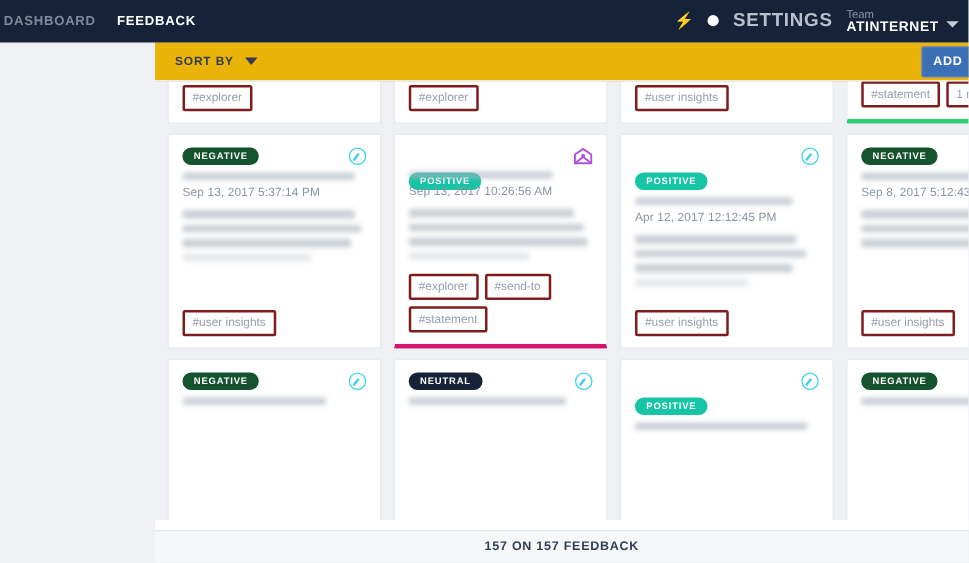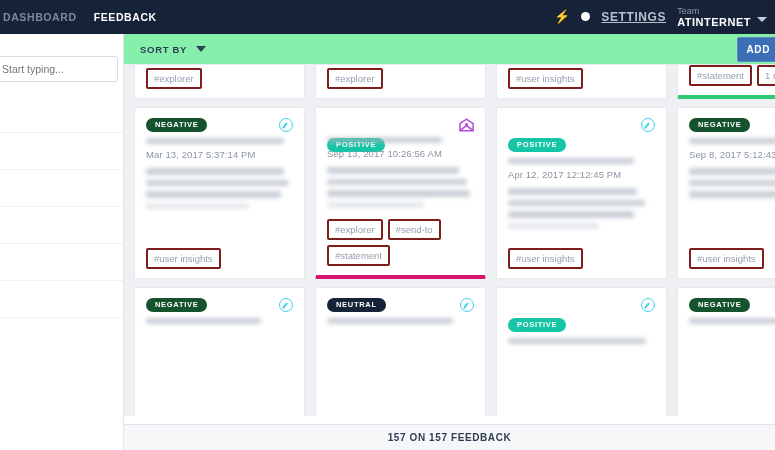--- a/index.html
+++ b/index.html
@@ -20,22 +20,22 @@
   .nav-left { display: flex; align-items: center; gap: 17px; padding-left: 3px; }
   .nav-link {
     font-size: 10.5px; letter-spacing: 0.6px; font-weight: 700;
     color: #7d8a9c; text-transform: uppercase; cursor: pointer; white-space: nowrap; text-align: right;
   }
   .nav-link.active { color: #ffffff; }
   .nav-right { margin-left: auto; display: flex; align-items: center; gap: 11px; padding-right: 8px; }
   .bolt-icon { color: #cfd6e0; font-size: 13px; line-height: 1; }
   .dot-icon { width: 9px; height: 9px; border-radius: 50%; background: #ffffff; display: inline-block; }
   .settings-link {
-    font-size: 12px; letter-spacing: 0.6px; font-weight: 700; color: #b6c0ce;
-    text-transform: uppercase; cursor: pointer; white-space: nowrap; text-decoration: underline;
+    font-size: 15px; letter-spacing: 0.6px; font-weight: 700; color: #b6c0ce;
+    text-transform: uppercase; cursor: pointer; white-space: nowrap;
   }
   .team-box { display: flex; align-items: center; gap: 6px; cursor: pointer; }
   .team-text { line-height: 1.15; }
   .team-label { font-size: 9px; color: #8d99a9; display: block; }
   .team-name { font-size: 11px; color: #ffffff; font-weight: 700; letter-spacing: 0.5px; display: block; }
   .caret { width: 0; height: 0; border-left: 5px solid transparent; border-right: 5px solid transparent;
            border-top: 5px solid #c3ccd8; margin-top: 6px; }
 
   
   .leftpanel {
@@ -50,21 +50,21 @@
     font-family: "Liberation Sans", sans-serif; outline: none;
   }
   .filter-rows { margin-top: 4px; }
   .filter-row { height: 37px; border-bottom: 1px solid #eff1f4; }
 
   
   .content { position: absolute; top: 34px; left: 124px; right: 0; bottom: 0; background: #eef0f3; }
 
   .toolbar {
     position: absolute; top: 0; left: 0; right: 0; height: 31px;
-    background: #86efac; display: flex; align-items: center; z-index: 30;
+    background: #eab308; display: flex; align-items: center; z-index: 30;
     border-bottom: 1px solid #e8ebef;
   }
   .sortby {
     display: flex; align-items: center; gap: 9px; margin-left: 16px;
     cursor: pointer;
   }
   .sortby-label {
     font-size: 9.5px; font-weight: 700; letter-spacing: 0.7px;
     color: #2f3d55; text-transform: uppercase;
   }
@@ -169,33 +169,20 @@
       <div class="team-box">
         <span class="team-text">
           <span class="team-label">Team</span>
           <span class="team-name">ATINTERNET</span>
         </span>
         <span class="caret"></span>
       </div>
     </div>
   </div>
 
-  <div class="leftpanel">
-    <div class="search-wrap">
-      <input class="search-input" type="text" placeholder="Start typing..." style="">
-    </div>
-    <div class="filter-rows">
-      <div class="filter-row"></div>
-      <div class="filter-row"></div>
-      <div class="filter-row"></div>
-      <div class="filter-row"></div>
-      <div class="filter-row"></div>
-      <div class="filter-row"></div>
-    </div>
-  </div>
 
   <div class="content">
 
     <div class="toolbar">
       <div class="sortby">
         <span class="sortby-label">SORT BY</span>
         <span class="sortby-caret"></span>
       </div>
       <button class="add-button">ADD</button>
     </div>
@@ -236,21 +223,21 @@
             </div>
           </div>
           <div class="card">
             <div class="card-top">
               <span class="badge negative">NEGATIVE</span>
               <span class="pen-icon"></span>
             </div>
             <div class="email">
               <div class="blur-line" style="width: 94%;"></div>
             </div>
-            <div class="date">Mar 13, 2017 5:37:14 PM</div>
+            <div class="date">Sep 13, 2017 5:37:14 PM</div>
             <div class="body-lines">
               <div class="blur-line" style="width: 94%;"></div>
               <div class="blur-line" style="width: 97%;"></div>
               <div class="blur-line" style="width: 92%;"></div>
               <div class="blur-line faded" style="width: 70%;"></div>
             </div>
             <div class="tags">
               <span class="tag">#user insights</span>
             </div>
           </div>

